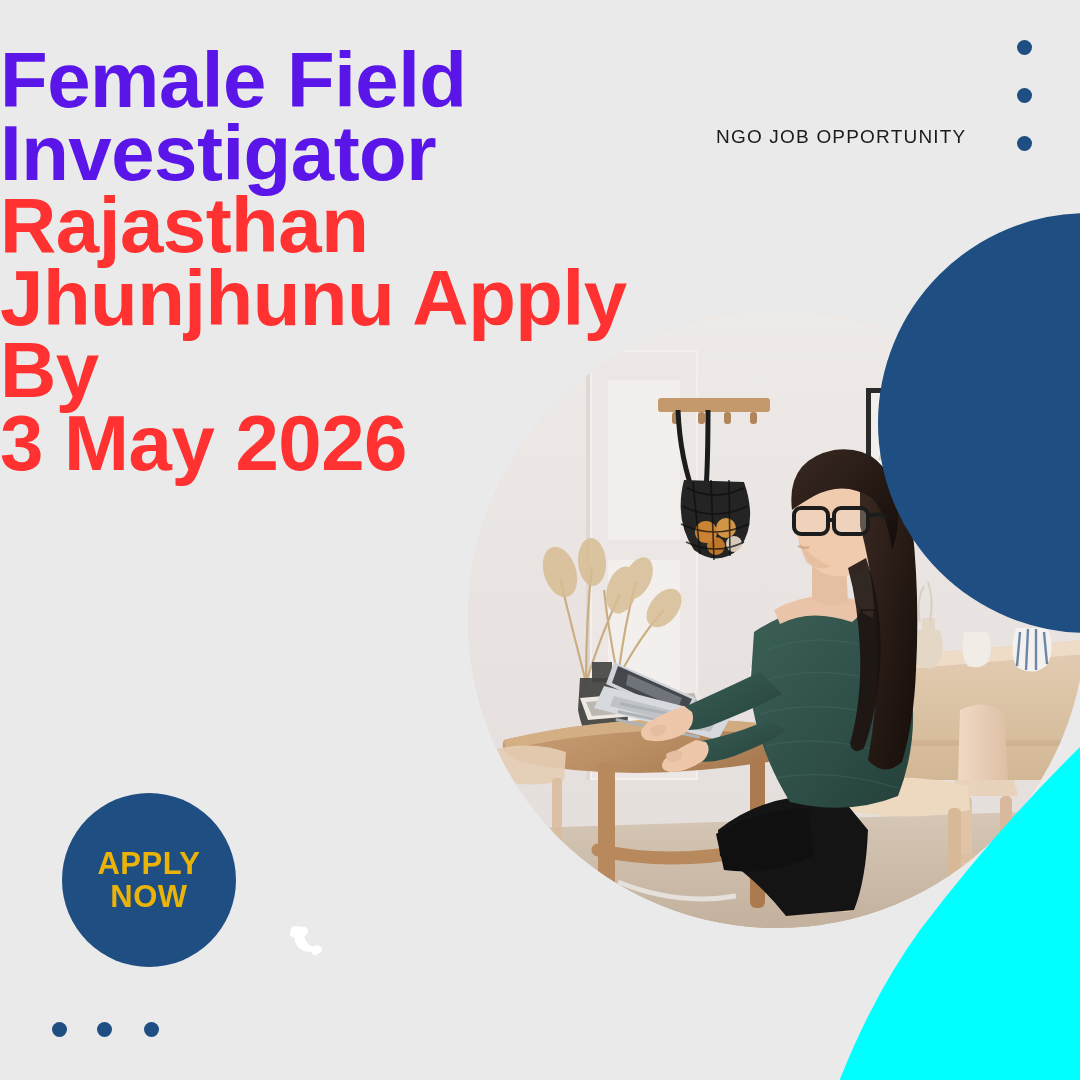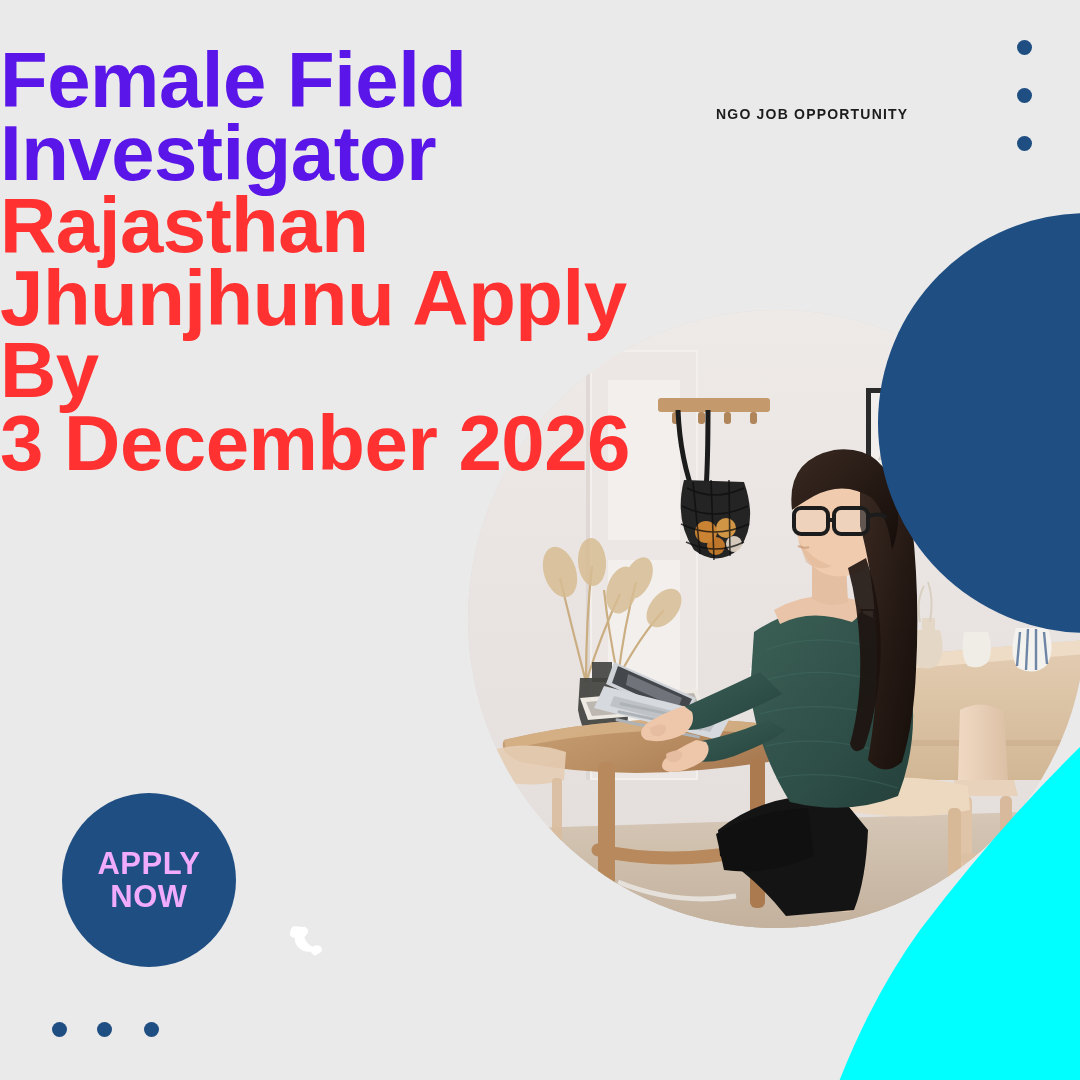--- a/index.html
+++ b/index.html
@@ -80,23 +80,23 @@
     font-weight:bold;
     letter-spacing:-0.5px;
     white-space:nowrap;
   }
   .hl-purple { color:#5a15e8; font-size:78px; }
   .hl-red    { color:#ff3131; font-size:78px; }
 
   
   #kicker {
     position:absolute;
-    left:716px; top:106px;
-    font-size:14px;
-    font-weight:bold;
+    left:716px; top:126px;
+    font-size:19px;
+    font-weight:normal;
     letter-spacing:1.2px;
     color:#1c1c1c;
     white-space:nowrap;
     z-index:5;
   }
 
   
   #apply-badge {
     position:absolute;
     left:62px; top:793px;
@@ -105,21 +105,21 @@
     background:#1f4e82;
     display:flex;
     flex-direction:column;
     align-items:center;
     justify-content:center;
     z-index:6;
     cursor:pointer;
   }
   #apply-badge span {
     display:block;
-    color:#f0abfc;
+    color:#eab308;
     font-size:31px;
     font-weight:bold;
     line-height:1.08;
     letter-spacing:0.5px;
   }
 
   
   #phone-icon {
     position:absolute;
     left:284px; top:922px;
@@ -380,21 +380,21 @@
   </div>
 
   <div id="kicker">NGO JOB OPPORTUNITY</div>
 
   <div id="headline">
     <span class="hl-line hl-purple">Female Field</span>
     <span class="hl-line hl-purple">Investigator</span>
     <span class="hl-line hl-red">Rajasthan</span>
     <span class="hl-line hl-red">Jhunjhunu Apply</span>
     <span class="hl-line hl-red">By</span>
-    <span class="hl-line hl-red">3 December 2026</span>
+    <span class="hl-line hl-red">3 May 2026</span>
   </div>
 
   <div id="apply-badge">
     <span>APPLY</span>
     <span>NOW</span>
   </div>
 
   <div id="phone-icon">
     <svg viewBox="0 0 24 24" xmlns="http://www.w3.org/2000/svg">
       <path d="M6.6 2.4 C5.4 2.2 4.3 2.9 4 4.1 L3.4 6.6 C3.2 7.4 3.6 8.1 4.3 8.4 L6.2 9.2 C5.9 11.2 7 13.6 9 15.2 C10.9 16.8 13.4 17.4 15.2 16.8 L16.4 18.4 C16.9 19 17.7 19.2 18.4 18.8 L20.6 17.6 C21.7 17 22 15.7 21.4 14.7 C20.6 13.5 19.1 13.1 17.8 13.5 L16.1 14 C15 13.5 14 12.7 13.2 11.7 C12.4 10.7 11.9 9.6 11.7 8.5 L12.9 7.3 C13.9 6.3 14 4.8 13.2 3.7 C12.6 2.9 11.6 2.6 10.7 2.8 Z" fill="#ffffff"></path>

